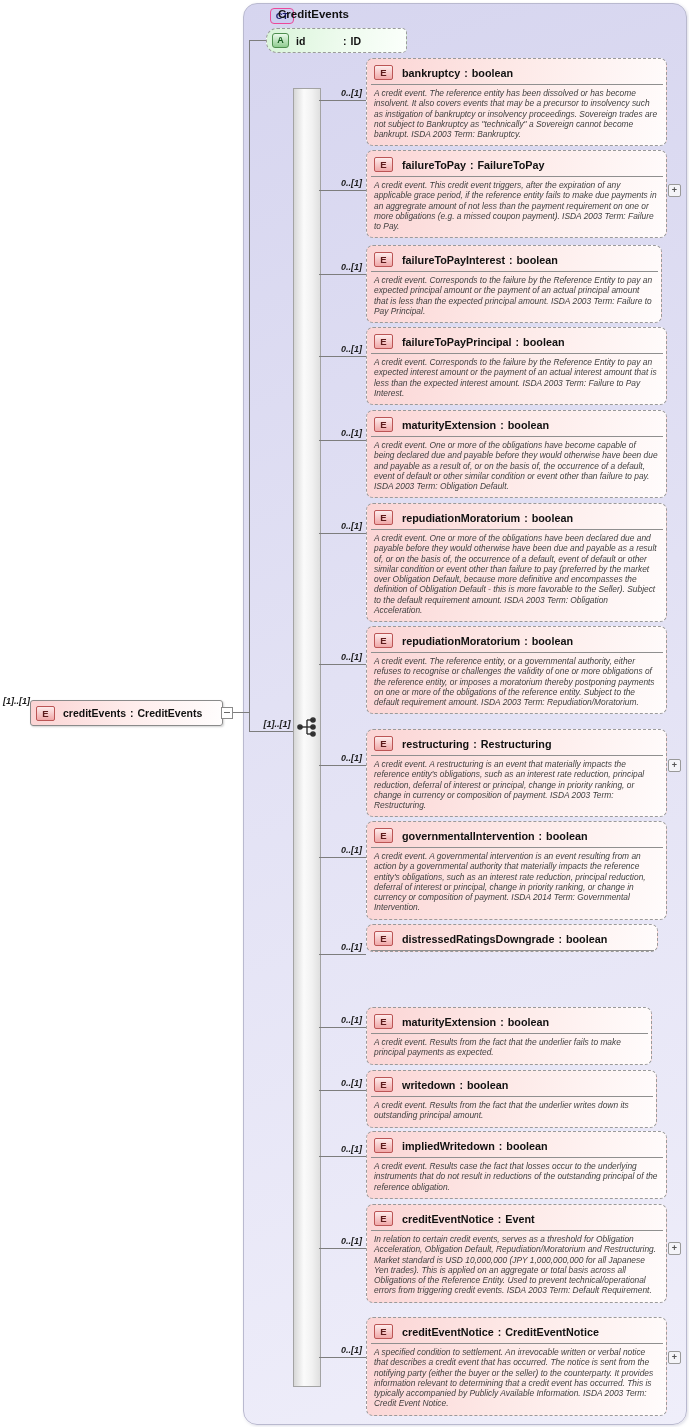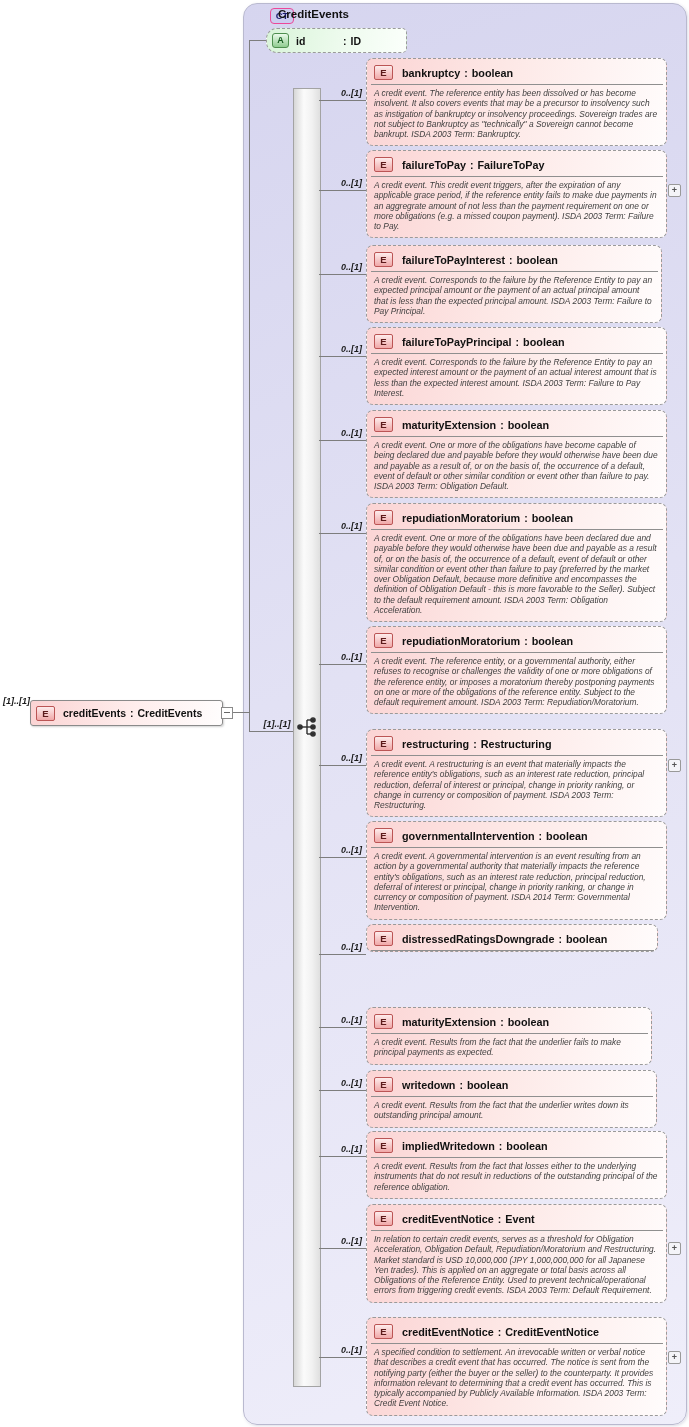--- a/index.html
+++ b/index.html
@@ -272,21 +272,21 @@
       <div class="hline" style="left: 319px; top: 1090px; width: 47px;"></div>
       <div class="el-mult" style="left: 322px; top: 1078px;">0..[1]</div>
       <div class="el-box" style="top: 1131px; width: 299px;">
     <div class="el-header">
       <span class="e-badge">E</span>
       <span class="el-name">impliedWritedown</span>
       <span class="colon">:</span>
       <span class="el-type">boolean</span>
     </div>
     <div class="el-sep"></div>
-    <div class="el-desc">A credit event. Results from the fact that losses either to the underlying instruments that do not result in reductions of the outstanding principal of the reference obligation.</div>
+    <div class="el-desc">A credit event. Results case the fact that losses occur to the underlying instruments that do not result in reductions of the outstanding principal of the reference obligation.</div>
   </div>
       <div class="hline" style="left: 319px; top: 1156px; width: 47px;"></div>
       <div class="el-mult" style="left: 322px; top: 1144px;">0..[1]</div>
       <div class="el-box" style="top: 1204px; width: 299px;">
     <div class="el-header">
       <span class="e-badge">E</span>
       <span class="el-name">creditEventNotice</span>
       <span class="colon">:</span>
       <span class="el-type">Event</span>
     </div>

